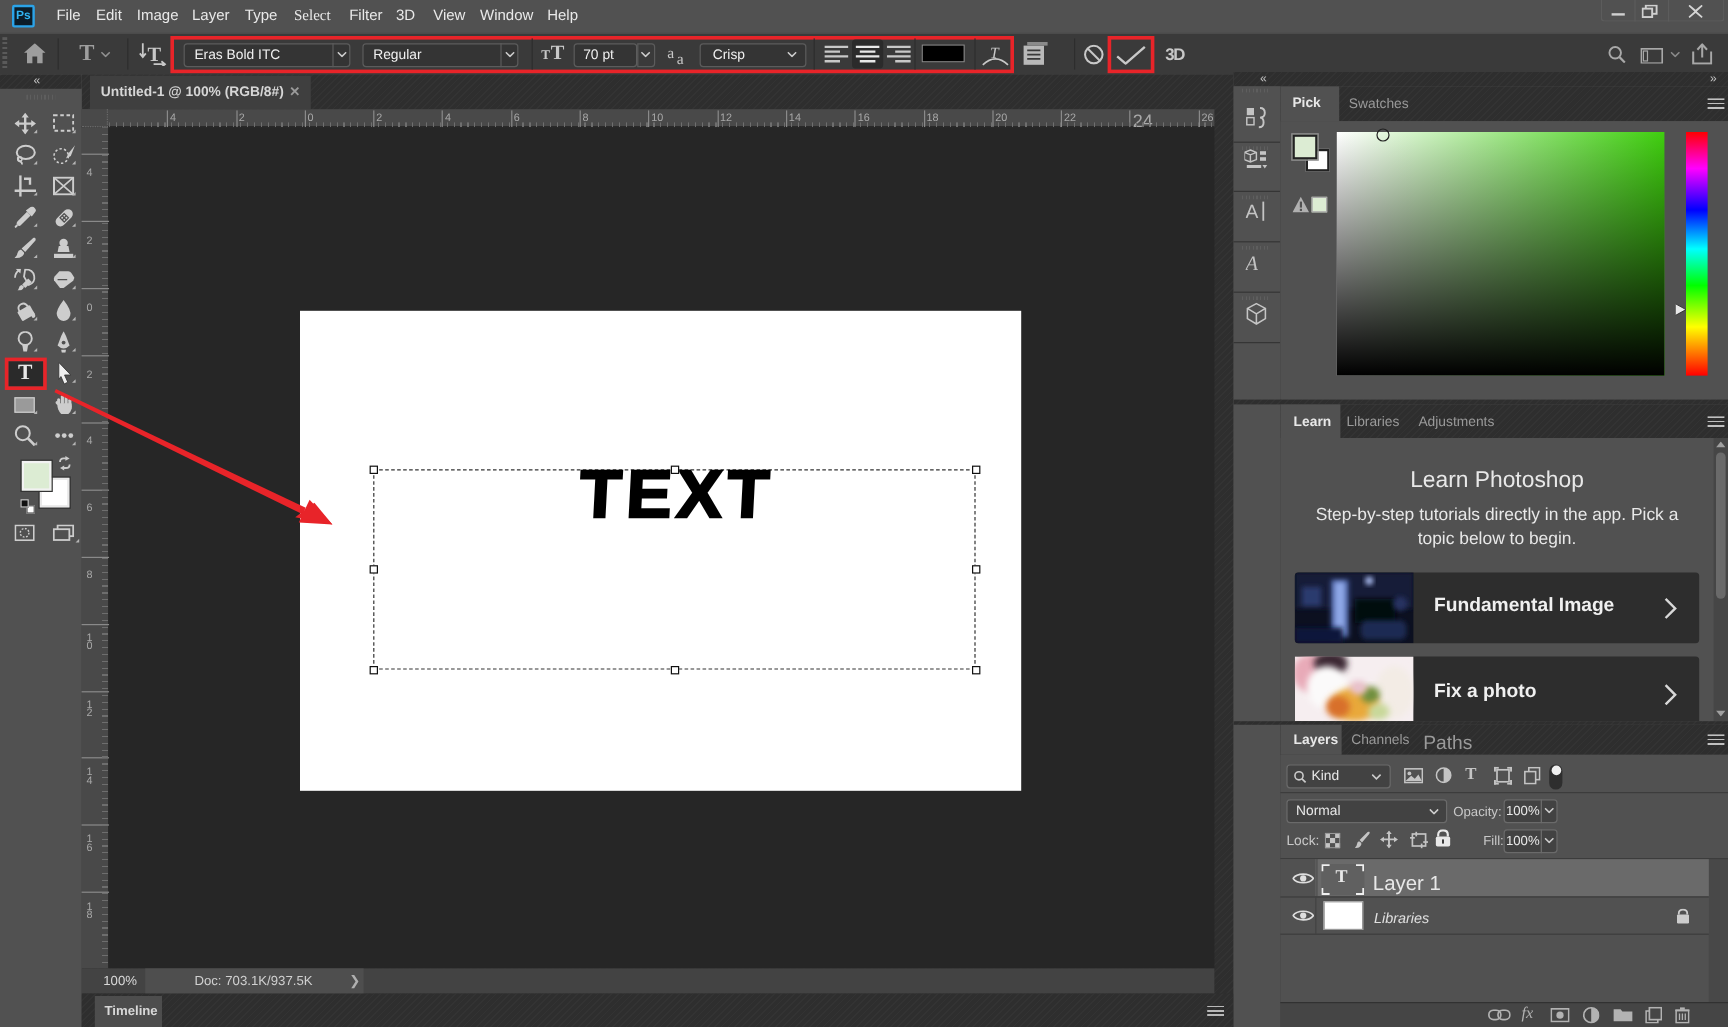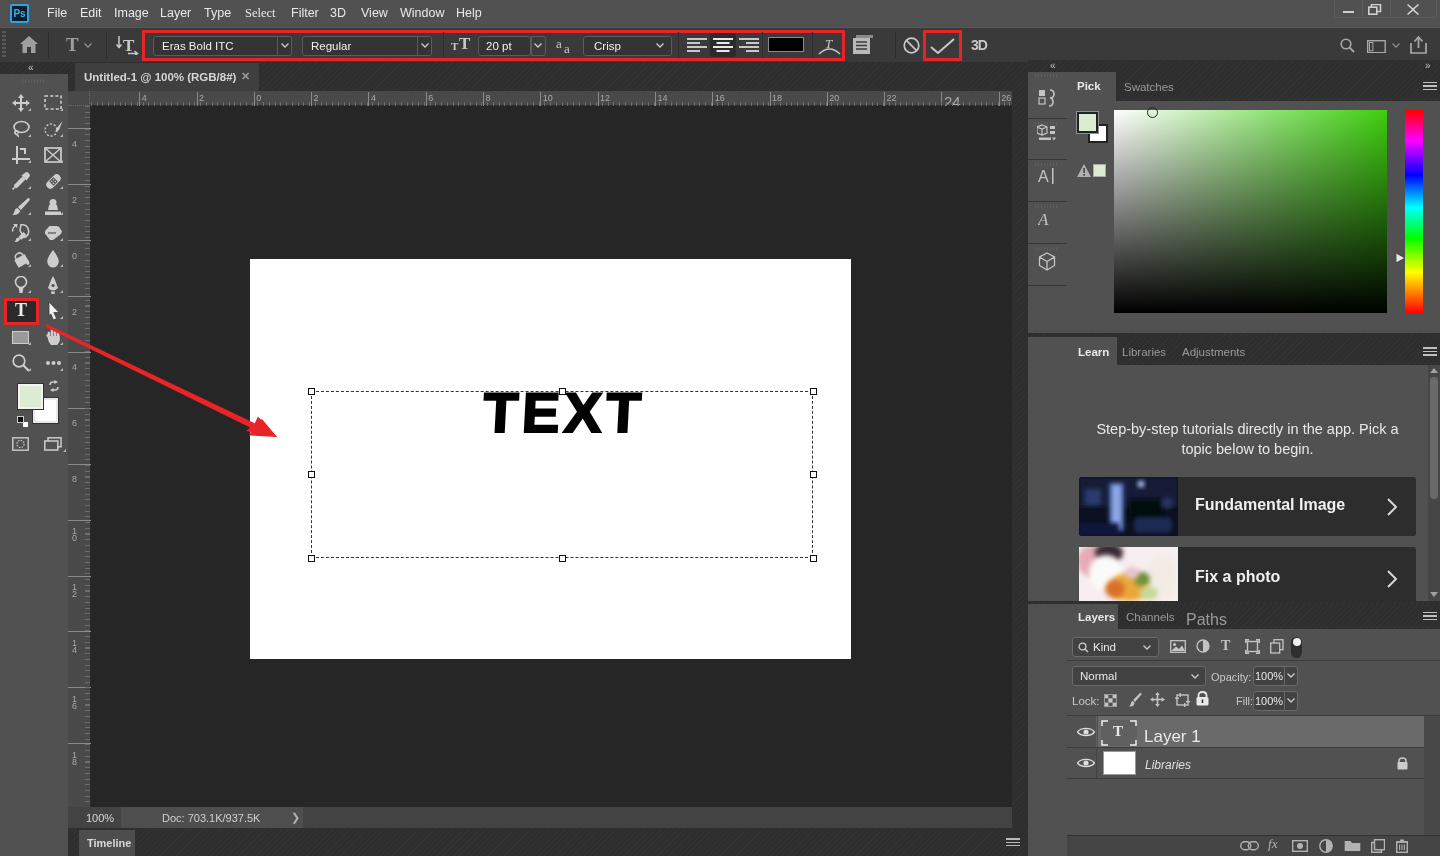--- a/index.html
+++ b/index.html
@@ -73,21 +73,21 @@
 <div class="abs" style="left:302px;top:36px;width:130px;height:20px;background:#343434;border:1px solid #5c5c5c;border-radius:3px;color:#f0f0f0;font-size:11.5px;line-height:18px;padding-left:8px;">Regular</div>
 <div class="abs" style="left:417px;top:36px;width:1px;height:20px;background:#5c5c5c;"></div>
 <svg class="abs" style="left:421px;top:43px;" width="8" height="5" viewBox="0 0 8 5">
     <path d="M0.5 0.5 L4 4 L7.5 0.5" fill="none" stroke="#cccccc" stroke-width="1.3"></path>
   </svg>
 <div class="abs" style="left:443px;top:32px;width:1px;height:26px;background:#2d2d2d;"></div>
 
 <div class="abs" style="left:451px;top:40px;color:#c8c8c8;font-size:11px;font-family:'Liberation Serif',serif;font-weight:bold;">T</div>
 <div class="abs" style="left:459px;top:34px;color:#c8c8c8;font-size:17px;font-family:'Liberation Serif',serif;font-weight:bold;">T</div>
 
-<div class="abs" style="left:478px;top:36px;width:53px;height:20px;background:#343434;border:1px solid #5c5c5c;border-radius:3px;color:#f0f0f0;font-size:11.5px;line-height:18px;padding-left:7px;">20 pt</div>
+<div class="abs" style="left:478px;top:36px;width:53px;height:20px;background:#343434;border:1px solid #5c5c5c;border-radius:3px;color:#f0f0f0;font-size:11.5px;line-height:18px;padding-left:7px;">70 pt</div>
 <div class="abs" style="left:531px;top:36px;width:15px;height:20px;border:1px solid #5c5c5c;border-radius:0 3px 3px 0;"></div>
 <svg class="abs" style="left:534px;top:43px;" width="8" height="5" viewBox="0 0 8 5">
     <path d="M0.5 0.5 L4 4 L7.5 0.5" fill="none" stroke="#cccccc" stroke-width="1.3"></path>
   </svg>
 
 <div class="abs" style="left:556px;top:36px;color:#c8c8c8;font-size:13px;font-family:'Liberation Serif',serif;">a</div>
 <div class="abs" style="left:564px;top:41px;color:#c8c8c8;font-size:13px;font-family:'Liberation Serif',serif;">a</div>
 
 <div class="abs" style="left:583px;top:36px;width:89px;height:20px;background:#343434;border:1px solid #5c5c5c;border-radius:3px;color:#f0f0f0;font-size:11.5px;line-height:18px;padding-left:10px;">Crisp</div>
 <svg class="abs" style="left:656px;top:43px;" width="8" height="5" viewBox="0 0 8 5">
@@ -485,20 +485,21 @@
 
 <div class="abs hatch" style="left:1028px;top:333px;width:412px;height:4px;"></div>
 <div class="abs hatch" style="left:1067px;top:337px;width:373px;height:28px;"></div>
 <div class="abs" style="left:1067px;top:337px;width:50px;height:28px;background:#515151;"></div>
 <div class="abs" style="left:1078px;top:346px;color:#e8e8e8;font-size:11.5px;font-weight:bold;">Learn</div>
 <div class="abs" style="left:1122px;top:346px;color:#9a9a9a;font-size:11.5px;">Libraries</div>
 <div class="abs" style="left:1182px;top:346px;color:#9a9a9a;font-size:11.5px;">Adjustments</div>
 <div class="abs" style="left:1423px;top:347px;width:14px;height:10px;background:repeating-linear-gradient(to bottom,#c0c0c0 0 1.5px,transparent 1.5px 3.5px);"></div>
 <div class="abs" style="left:1067px;top:365px;width:373px;height:236px;background:#515151;"></div>
 <div class="abs" style="left:1067px;top:365px;width:361px;height:236px;color:#e8e8e8;">
+  <div style="position:absolute;left:0;top:25px;width:100%;text-align:center;font-size:19px;">Learn Photoshop</div>
   <div style="position:absolute;left:18px;top:54px;width:325px;text-align:center;font-size:14.5px;line-height:20px;">Step-by-step tutorials directly in the app. Pick a topic below to begin.</div>
 </div>
 
 <div class="abs" style="left:1079px;top:477px;width:337px;height:59px;background:#2d2d2d;border-radius:3px;"></div>
 <svg class="abs" style="left:1079px;top:477px;border-radius:3px 0 0 3px;overflow:hidden;" width="99" height="59" viewBox="0 0 99 59">
   <defs>
       <filter id="b1" x="-30%" y="-30%" width="160%" height="160%">
         <feGaussianBlur stdDeviation="2.2"></feGaussianBlur>
       </filter>
     </defs>

